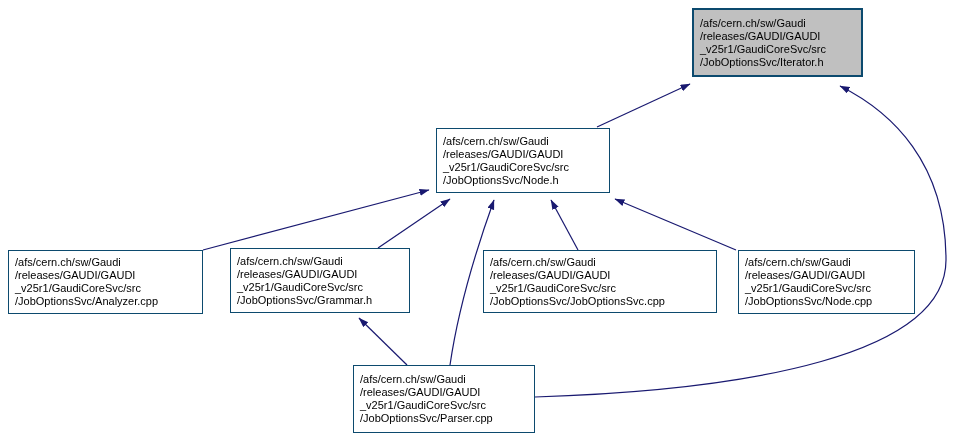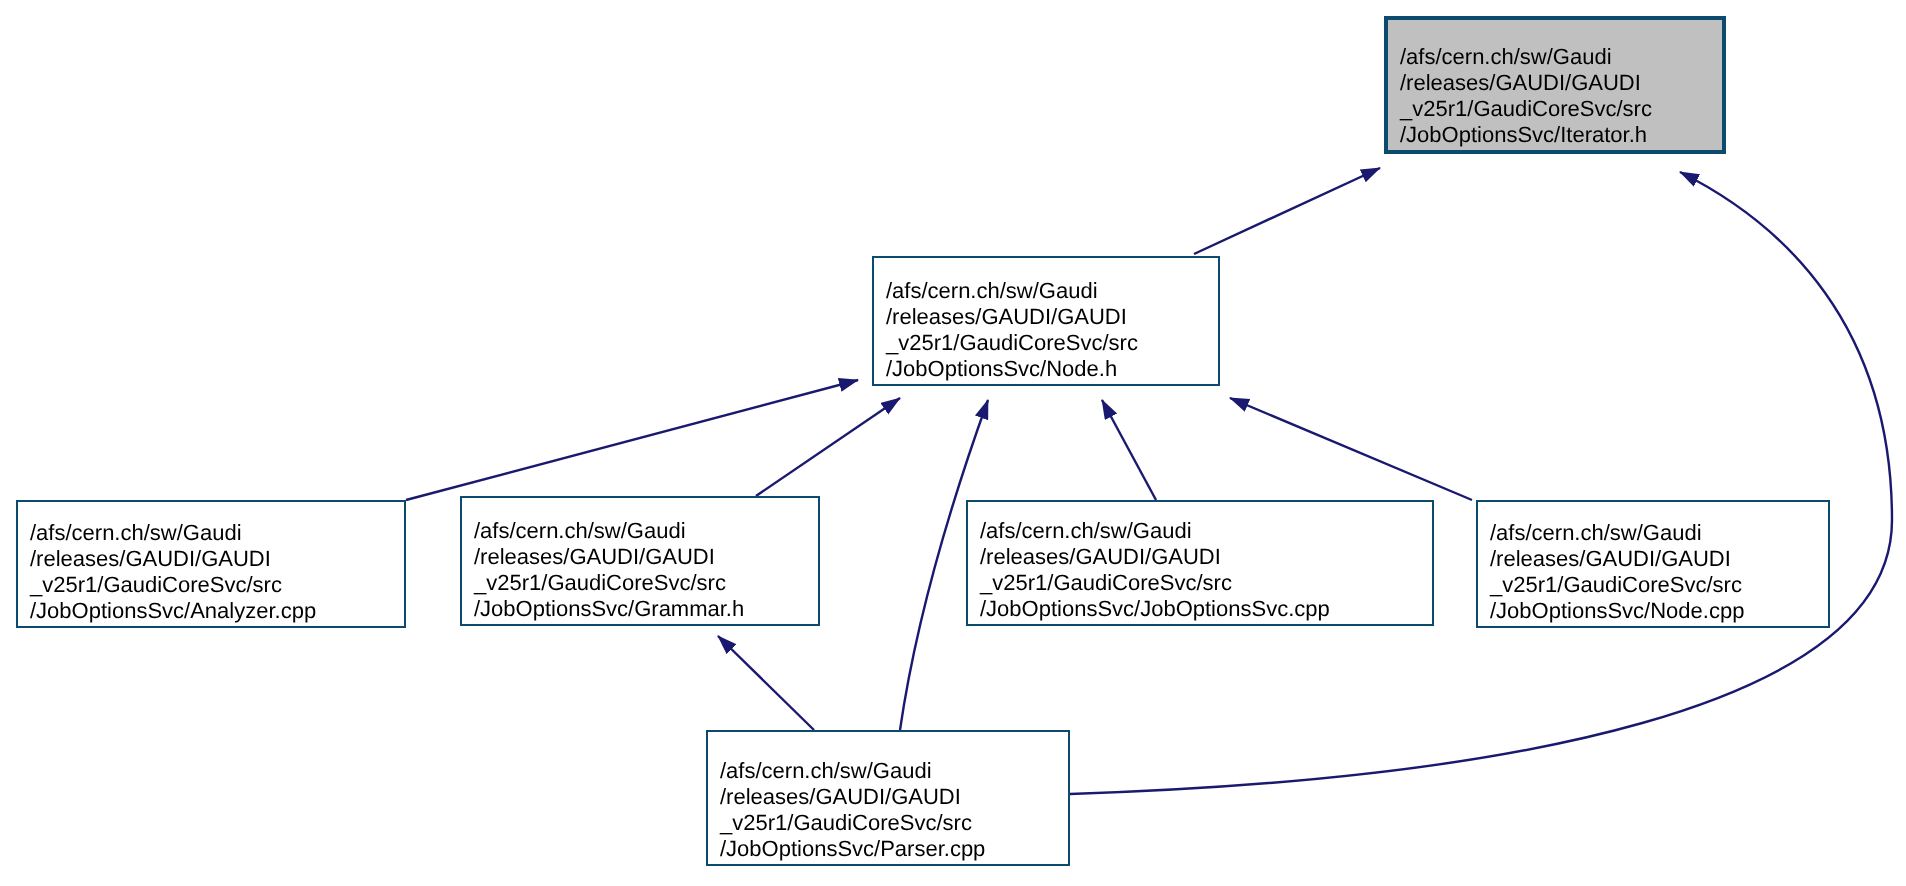--- a/index.html
+++ b/index.html
@@ -15,21 +15,21 @@
     position: absolute;
     left: 0; top: 0;
     width: 953px; height: 443px;
   }
   .node {
     position: absolute;
     box-sizing: border-box;
     background: #ffffff;
     border: 1px solid #0c4a6e;
     display: flex;
-    align-items: flex-end;
+    align-items: center;
     cursor: pointer;
   }
   .node .label {
     display: block;
     padding: 0 6px;
     font-size: 11px;
     line-height: 13px;
     color: #000000;
     white-space: pre-line;
     text-align: left;

